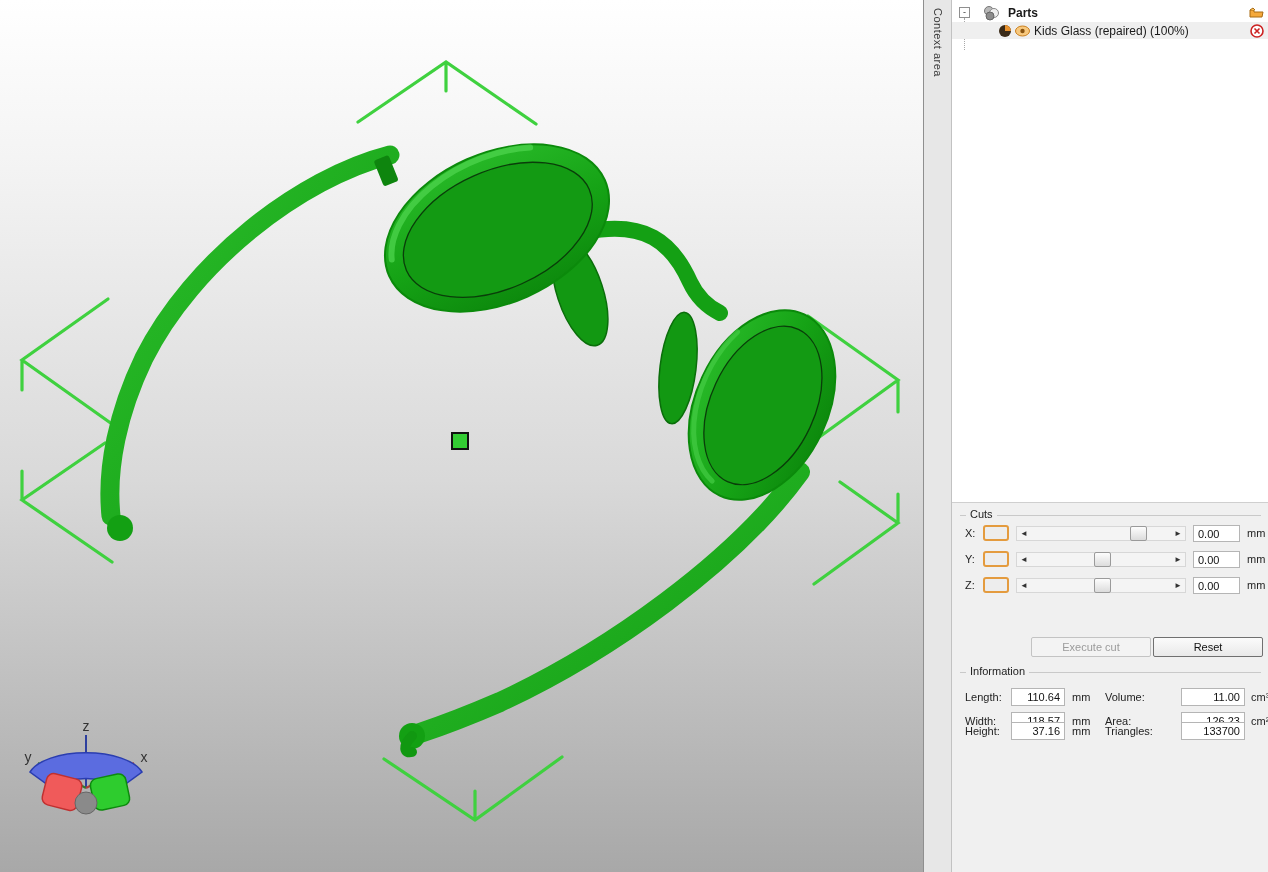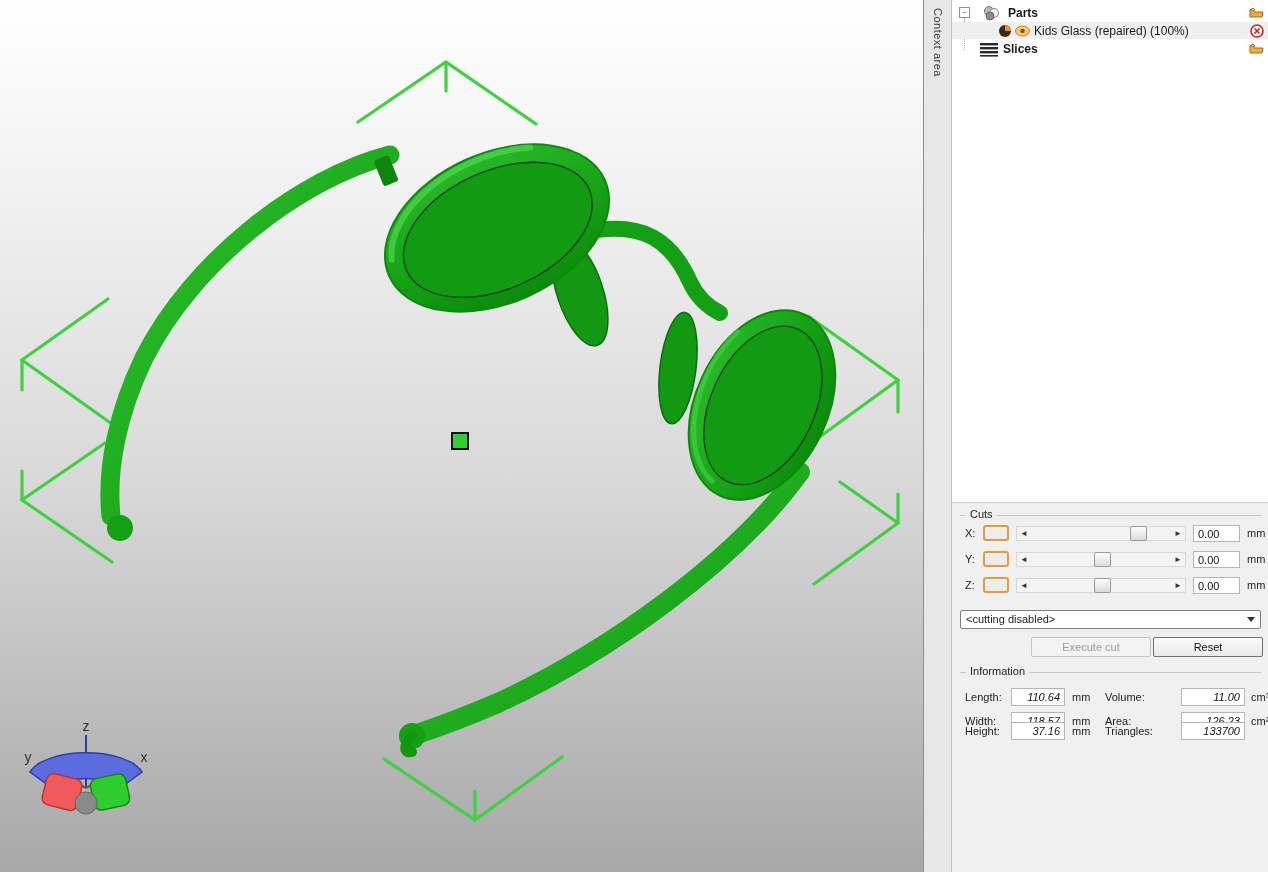--- a/index.html
+++ b/index.html
@@ -69,21 +69,21 @@
   .btn { position:absolute; top:133px; height:20px; font-size:11px; text-align:center;
     line-height:18px; border-radius:2px; }
   #btn-execute { left:79px; width:120px; color:#9b9b9b; background:#f3f3f3; border:1px solid #c3c3c3; }
   #btn-reset { left:201px; width:110px; color:#111; background:linear-gradient(180deg,#fbfbfb,#e9e9e9);
     border:1px solid #707070; cursor:pointer; }
 
   #info-group { left:8px; top:168px; width:301px; height:100px; }
   .info-row { position:absolute; left:0; width:301px; height:18px; }
   .info-lbl { position:absolute; top:3px; font-size:11px; color:#222; }
   .info-input { position:absolute; top:0; height:18px; background:#fff; border:1px solid #b5b5b5;
-    font-family:"Liberation Sans",sans-serif; font-size:11px; text-align:right; padding-right:4px; color:#111;font-style:italic; }
+    font-family:"Liberation Sans",sans-serif; font-size:11px; text-align:right; padding-right:4px; color:#111; }
   .info-unit { position:absolute; top:3px; font-size:11px; color:#222; }
   .l-lbl { left:5px; } .l-inp { left:51px; width:54px; } .l-unit { left:112px; }
   .r-lbl { left:145px; } .r-inp { left:221px; width:64px; } .r-unit { left:291px; }
 
   #status-bar { position:absolute; left:6px; top:280px; width:304px; height:24px;
     background:#f4f4f4; border:1px solid #bdbdbd; border-radius:2px;
     display:flex; align-items:center; justify-content:center; font-size:11px; color:#222; }
 </style>
 </head>
 <body>
@@ -210,37 +210,20 @@
       </span>
       <span class="lbl-normal" style="margin-left:82px;">Kids Glass (repaired) (100%)</span>
       <span class="icon-delete">
         <svg width="14" height="14">
             <circle cx="7" cy="7" r="6" fill="#fff" stroke="#cc2222" stroke-width="1.6"></circle>
         <path d="M4.5,4.5 L9.5,9.5 M9.5,4.5 L4.5,9.5" stroke="#cc2222" stroke-width="1.6"></path>
           </svg>
       </span>
     </div>
 
-    <div class="tree-row" style="top:40px;">
-      <span class="icon-slices">
-        <svg width="20" height="15">
-          <rect x="1" y="1" width="18" height="2.4" fill="#2a2a2a"></rect>
-          <rect x="1" y="5" width="18" height="2.4" fill="#2a2a2a"></rect>
-          <rect x="1" y="9" width="18" height="2.4" fill="#2a2a2a"></rect>
-          <rect x="1" y="13" width="18" height="1.6" fill="#2a2a2a"></rect>
-          </svg>
-      </span>
-      <span class="lbl" style="margin-left:51px;">Slices</span>
-      <span class="icon-folder">
-        <svg width="15" height="13">
-            <path d="M1,4 L1,11 L13,11 L14,6 L5,6 L5,4 Z" fill="#f5a93c" stroke="#a86a12"></path>
-        <path d="M1,4 L4,2 L6,4" fill="#f8c15e" stroke="#a86a12"></path>
-          </svg>
-      </span>
-    </div>
   </div>
 
   <div id="controls">
 
     <div id="cuts-group" class="groupbox">
       <span class="legend">Cuts</span>
 
       <div class="cut-row" style="top:9px;">
         <span class="cut-axis">X:</span>
         <div class="cut-check"></div>
@@ -271,24 +254,20 @@
         <div class="scrollbar">
           <div class="sb-arrow sb-left">◄</div>
           <div class="sb-thumb" style="left:77px;"></div>
           <div class="sb-arrow sb-right">►</div>
         </div>
         <input class="cut-input" value="0.00" style="">
         <span class="cut-unit">mm</span>
       </div>
     </div>
 
-    <div id="cut-mode">
-      <span class="val">&lt;cutting disabled&gt;</span>
-      <span class="arrow"></span>
-    </div>
 
     <div id="btn-execute" class="btn">Execute cut</div>
     <div id="btn-reset" class="btn">Reset</div>
 
     <div id="info-group" class="groupbox">
       <span class="legend">Information</span>
 
       <div class="info-row" style="top:15px;">
         <span class="info-lbl l-lbl">Length:</span>
         <input class="info-input l-inp" value="110.64" style="">

